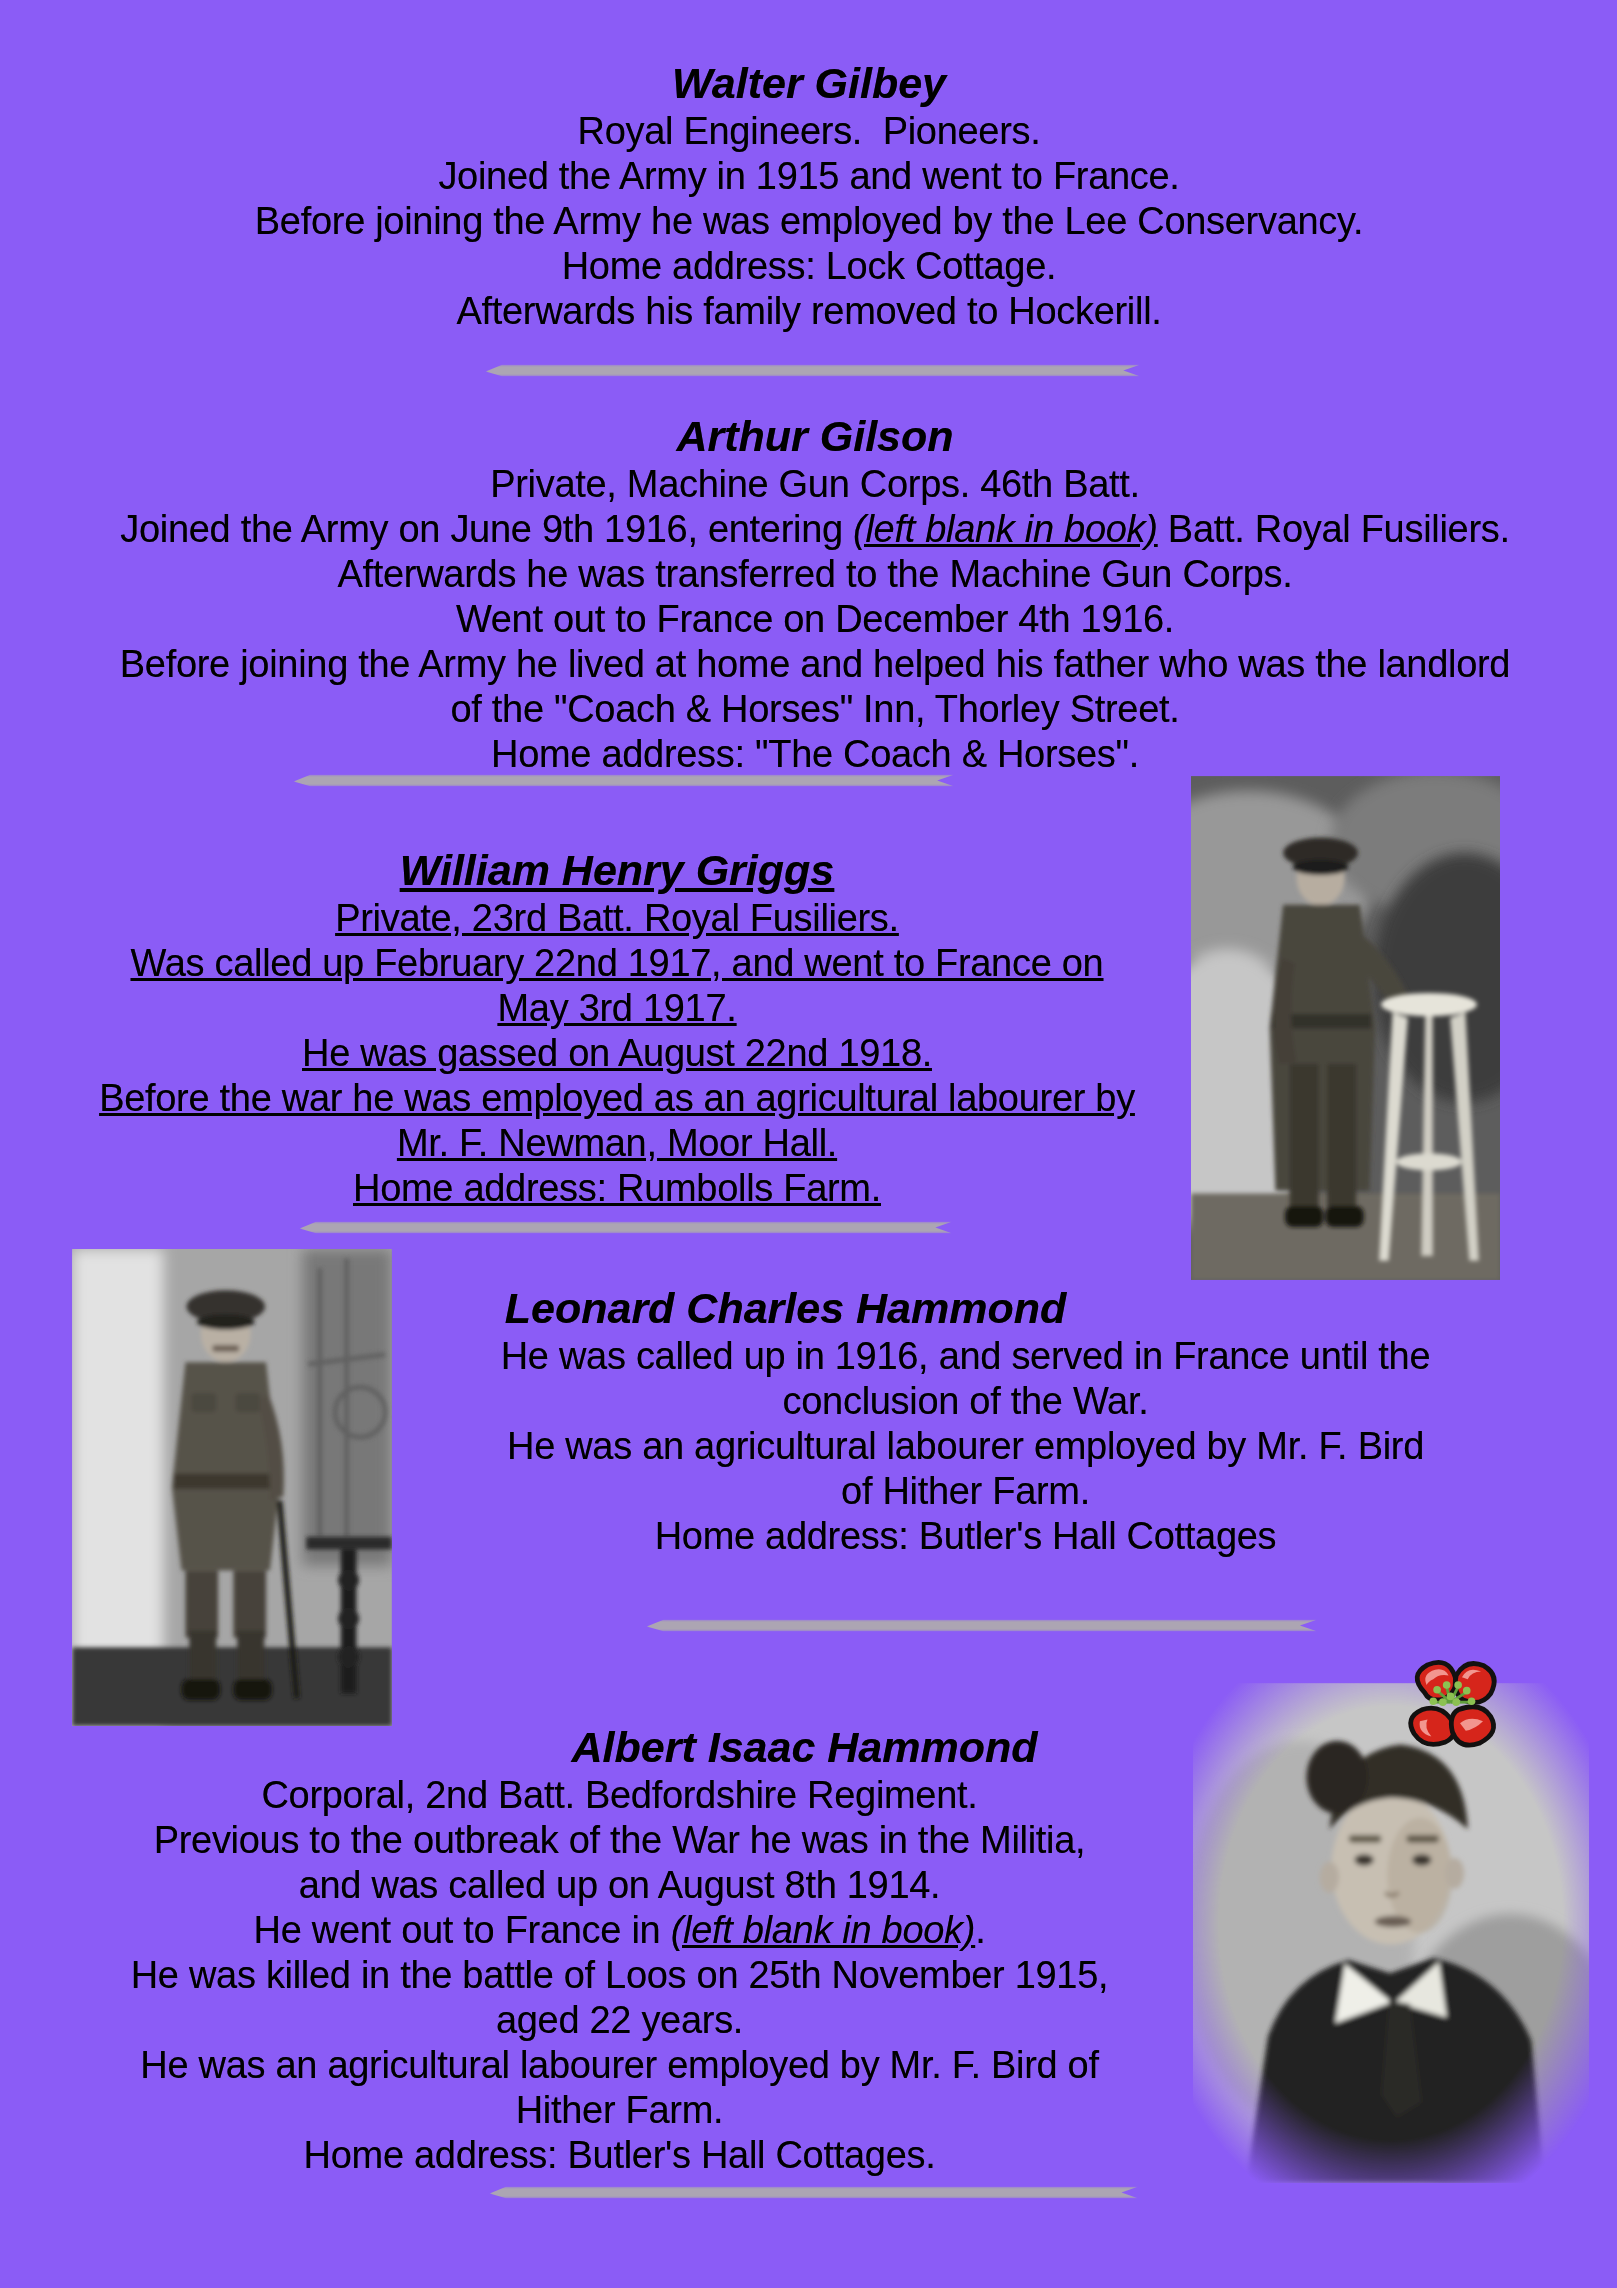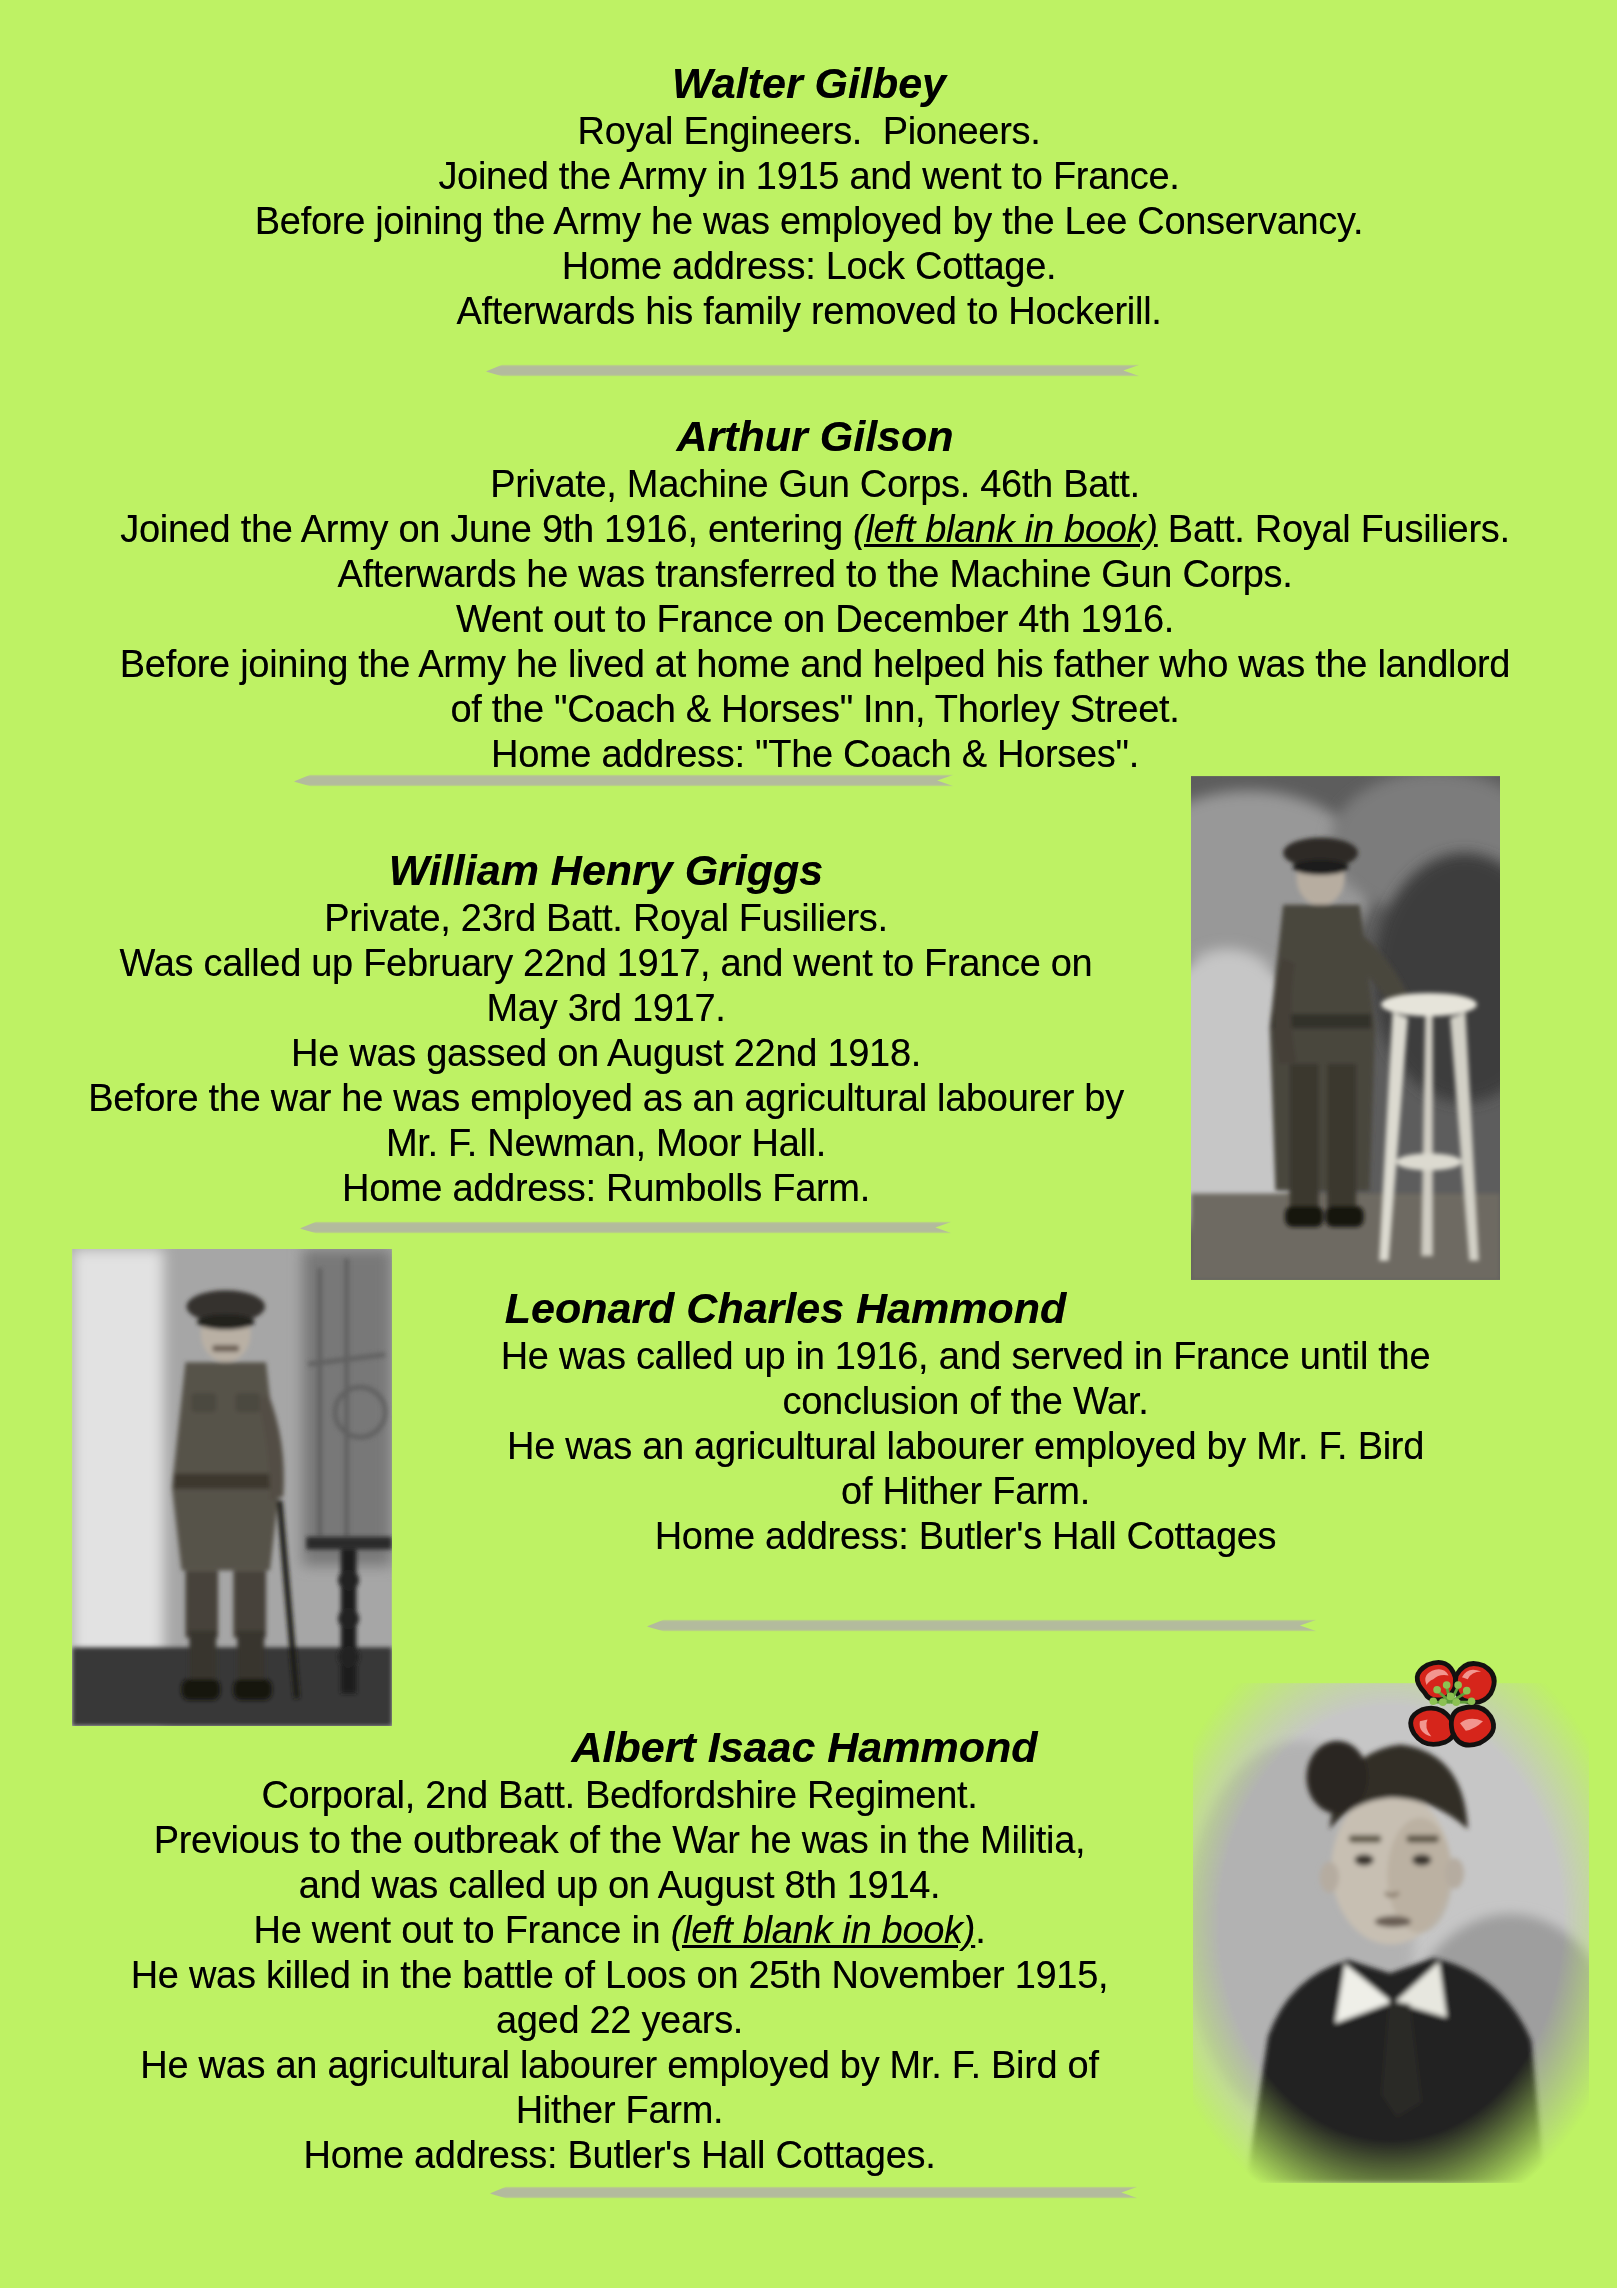--- a/index.html
+++ b/index.html
@@ -1,39 +1,39 @@
 <!DOCTYPE html>
 <html><head>
 <meta charset="utf-8">
 <style>
   html,body{margin:0;padding:0;background:#ffffff;}
   .page{
     position:relative;
     width:1618px;height:2288px;
-    background:#bef264;
+    background:#8b5cf6;
     font-family:"Liberation Sans",sans-serif;
     color:#000;
     overflow:hidden;
   }
   
   .sec{position:absolute;text-align:center;}
   .sec .title{
     font-size:43px;font-weight:bold;font-style:italic;
     line-height:51px;white-space:nowrap;
     text-shadow:0 0 0.6px rgba(0,0,0,.55);
   }
   .sec .line{
     font-size:38px;line-height:45px;letter-spacing:-0.3px;
     white-space:nowrap;
     text-shadow:0 0 0.6px rgba(0,0,0,.5);
   }
   .em{font-style:italic;text-decoration:underline;}
   .s0{left:0;top:58px;width:1618px;}
   .s1{left:6px;top:411px;width:1618px;}
-  .s2{left:1px;top:845px;width:1210px;}
+  .s2{left:12px;top:845px;width:1210px;text-decoration:underline;}
   .s3{left:365px;top:1283px;width:1201px;}
   .s3 .title{transform:translateX(-180px);}
   .s4{left:0;top:1722px;width:1215px;padding-left:12px;}
   .s4 .title{transform:translateX(185px);}
 
   
   .divider{position:absolute;height:14.4px;}
   .divider .sh{
     position:absolute;left:7.7px;right:-6.7px;top:7.7px;height:11.5px;
     background:#b2b2a7;opacity:.85;filter:blur(1.2px);

